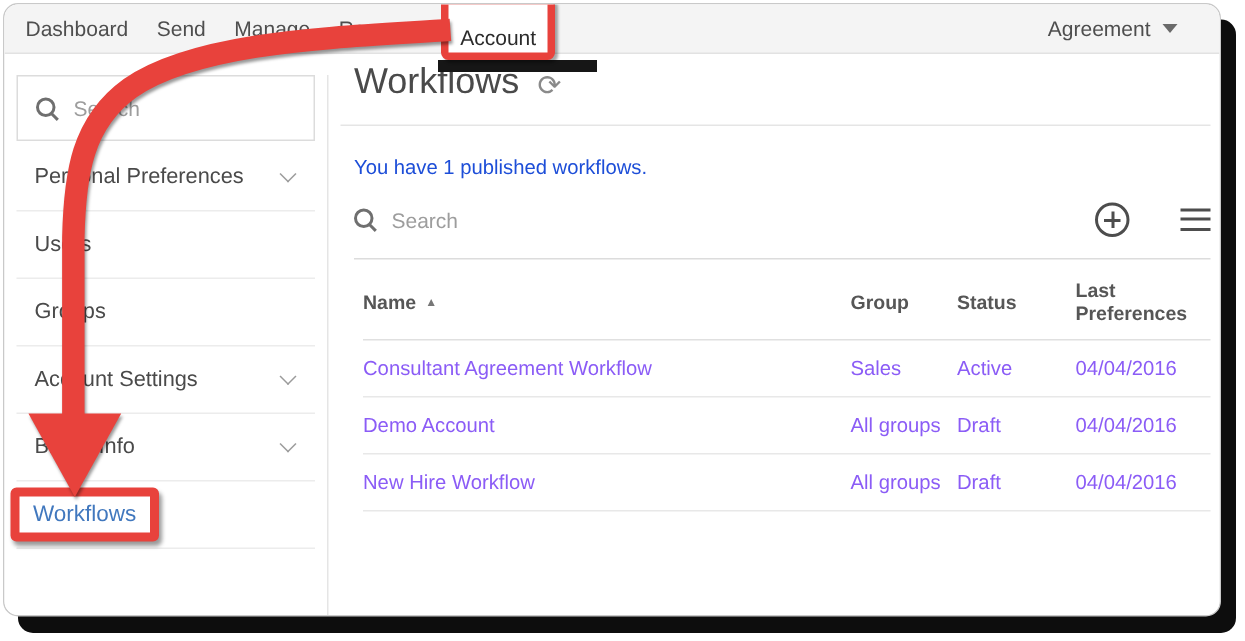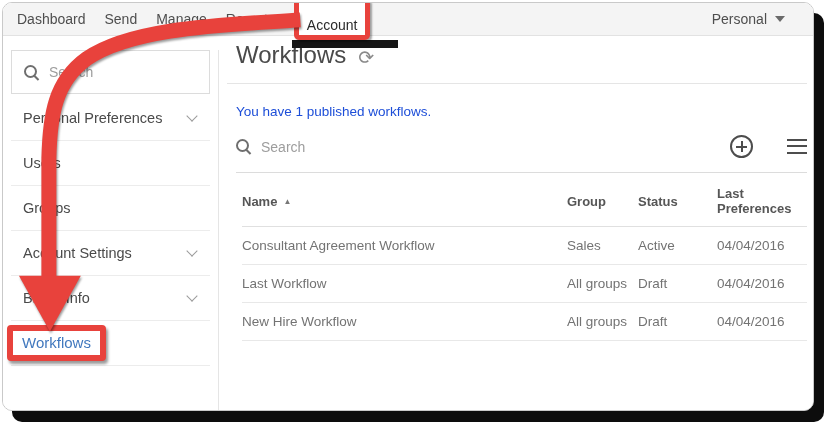--- a/index.html
+++ b/index.html
@@ -70,21 +70,21 @@
   .toolbar input{flex:1; border:0; outline:none; font-size:14px; color:#4b4b4b;
                  font-family:inherit; background:transparent;}
   .side-search input{border:0; outline:none; font-size:14px; width:130px; color:#4b4b4b;
                      font-family:inherit; background:transparent;}
   input::placeholder{color:var(--muted);}
   .gap24{width:14px;}
   .table{margin-left:23px;}
   .thead,.trow{display:grid; grid-template-columns:325px 71px 79px 1fr; align-items:center;}
   .thead{font-weight:bold; font-size:13px; color:#565656; padding:13px 0 10px;
          border-bottom:1px solid #e0e0e0;}
-  .trow{height:38px; font-size:13.5px; color:#737373; border-bottom:1px solid #e8e8e8;}
+  .trow{height:38px; font-size:13.5px; color:#8b5cf6; border-bottom:1px solid #e8e8e8;}
   .sort-arrow{font-size:8px; color:#777; margin-left:6px; vertical-align:2px;}
 
   
   .annot-svg{position:absolute; inset:0; width:100%; height:100%; z-index:4;
              pointer-events:none; filter:drop-shadow(1px 2px 1px rgba(0,0,0,.4));}
 </style>
 </head>
 <body>
 
 <div class="frame">
@@ -92,21 +92,21 @@
 
     <div class="topbar">
       <div id="nav-items" style="display:flex; align-items:center;">
           <div class="nav-item"><span>Dashboard</span></div>
           <div class="nav-item"><span>Send</span></div>
           <div class="nav-item"><span>Manage</span></div>
           <div class="nav-item"><span>Reports</span></div>
           <div class="nav-item active"><span class="tab-underline"></span><span class="red-frame"><span>Account</span></span></div>
         </div>
       <div class="user-menu">
-        <span>Personal</span>
+        <span>Agreement</span>
         <span class="caret-down"></span>
       </div>
     </div>
 
     <div class="side-divider"></div>
     <div class="sidebar">
       <div class="side-search">
         <span class="mag"></span>
         <input type="text" placeholder="Search" style="">
       </div>
@@ -157,21 +157,21 @@
             <div><span>Last Preferences</span></div>
           </div>
         <div id="tbody">
             <div class="trow">
               <div>Consultant Agreement Workflow</div>
               <div>Sales</div>
               <div>Active</div>
               <div>04/04/2016</div>
             </div>
             <div class="trow">
-              <div>Last Workflow</div>
+              <div>Demo Account</div>
               <div>All groups</div>
               <div>Draft</div>
               <div>04/04/2016</div>
             </div>
             <div class="trow">
               <div>New Hire Workflow</div>
               <div>All groups</div>
               <div>Draft</div>
               <div>04/04/2016</div>
             </div>

